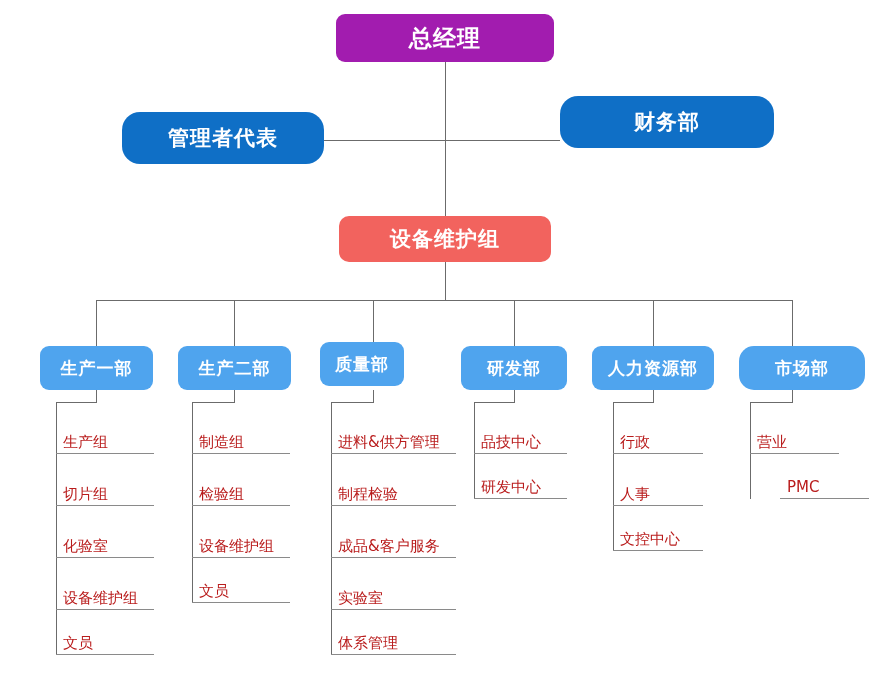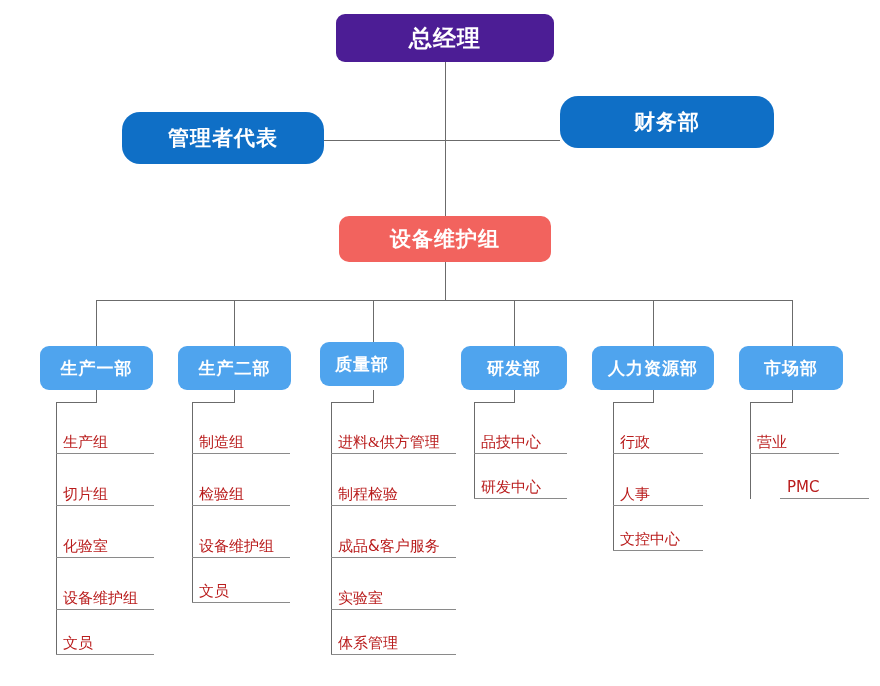--- a/index.html
+++ b/index.html
@@ -38,21 +38,21 @@
     align-items: center;
     justify-content: center;
     box-sizing: border-box;
     color: #ffffff;
     text-align: center;
     white-space: nowrap;
     font-weight: bold;
     letter-spacing: 1px;
   }
   .node-ceo {
-    background: #4c1d95;
+    background: #a21caf;
     border-radius: 9px;
     font-size: 23px;
   }
   .node-blue {
     background: #0F6FC6;
     border-radius: 18px;
     font-size: 21px;
   }
   .node-office {
     background: #F2635E;
@@ -148,21 +148,21 @@
   </div>
   <div class="node node-dept" style="left:320px; top:342px; width:84px; height:44px;">
     <span>质量部</span>
   </div>
   <div class="node node-dept" style="left:461px; top:346px; width:106px; height:44px;">
     <span>研发部</span>
   </div>
   <div class="node node-dept" style="left:592px; top:346px; width:122px; height:44px;">
     <span>人力资源部</span>
   </div>
-  <div class="node node-dept" style="left:739px; top:346px; width:104px; height:44px;">
+  <div class="node node-dept" style="left:739px; top:346px; width:126px; height:44px;border-radius:15px;">
     <span>市场部</span>
   </div>
 
   <div class="leaf" style="left:56px; top:402px; width:98px; height:52px;">
     <span class="leaf-label">生产组</span>
   </div>
   <div class="leaf" style="left:56px; top:454px; width:98px; height:52px;">
     <span class="leaf-label">切片组</span>
   </div>
   <div class="leaf" style="left:56px; top:506px; width:98px; height:52px;">
@@ -181,21 +181,21 @@
   <div class="leaf" style="left:192px; top:454px; width:98px; height:52px;">
     <span class="leaf-label">检验组</span>
   </div>
   <div class="leaf" style="left:192px; top:506px; width:98px; height:52px;">
     <span class="leaf-label">设备维护组</span>
   </div>
   <div class="leaf" style="left:192px; top:558px; width:98px; height:45px;">
     <span class="leaf-label">文员</span>
   </div>
 
-  <div class="leaf" style="left:331px; top:402px; width:125px; height:52px;font-family:Liberation Serif, serif;">
+  <div class="leaf" style="left:331px; top:402px; width:125px; height:52px;">
     <span class="leaf-label">进料&amp;供方管理</span>
   </div>
   <div class="leaf" style="left:331px; top:454px; width:125px; height:52px;">
     <span class="leaf-label">制程检验</span>
   </div>
   <div class="leaf" style="left:331px; top:506px; width:125px; height:52px;">
     <span class="leaf-label">成品&amp;客户服务</span>
   </div>
   <div class="leaf" style="left:331px; top:558px; width:125px; height:52px;">
     <span class="leaf-label">实验室</span>

